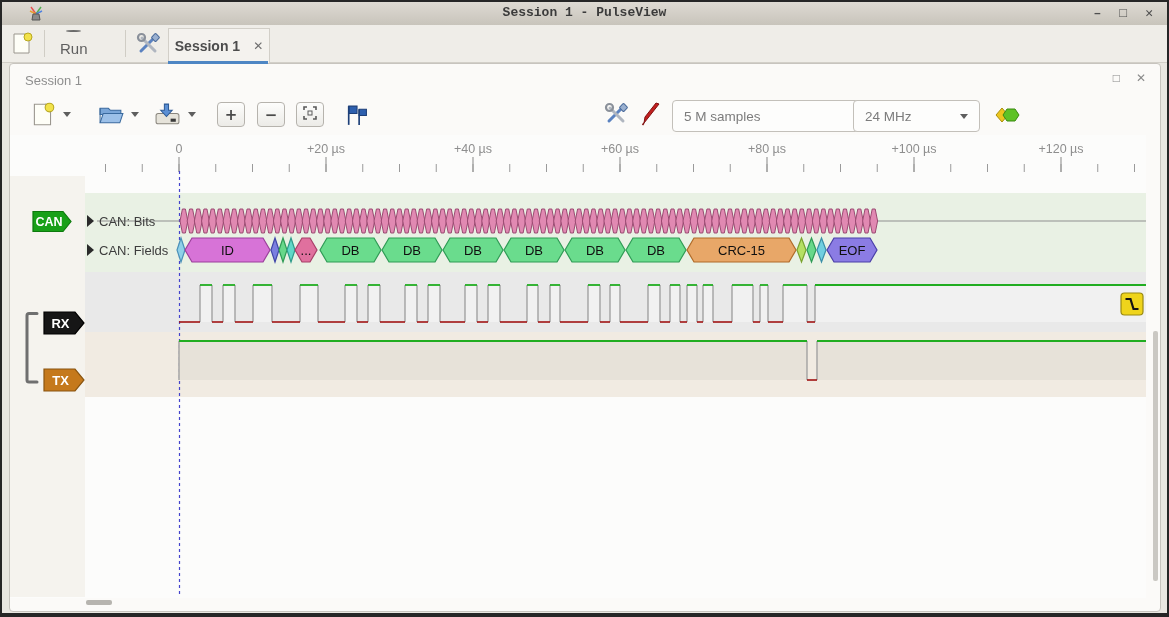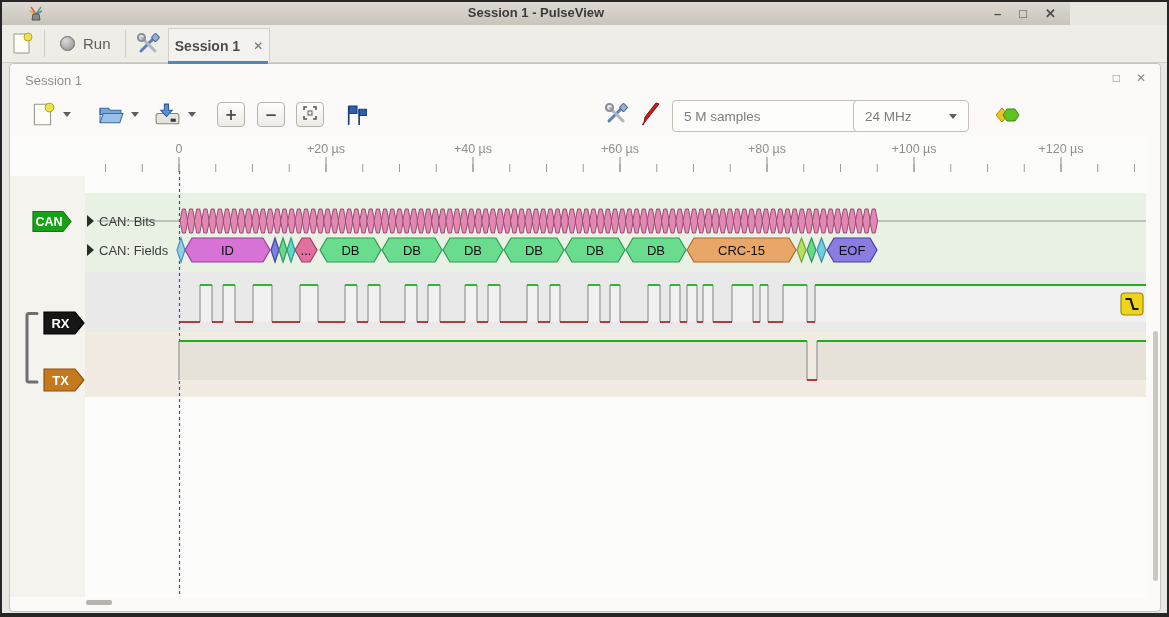--- a/index.html
+++ b/index.html
@@ -1,36 +1,36 @@
 <!DOCTYPE html>
 <html><head>
 <meta charset="utf-8">
 <style>
   html,body{margin:0;padding:0;background:#888;}
   .app{position:relative;width:1169px;height:617px;background:#e9e7e1;overflow:hidden;
        font-family:"Liberation Sans",sans-serif;-webkit-font-smoothing:antialiased;}
   
   .frame{position:absolute;background:#262626;z-index:10;}
   
-  .titlebar{position:absolute;left:2px;top:2px;width:1068px;height:23px;
-    background:linear-gradient(#dedad3,#c8c4bb);border-bottom:1px solid #a9a59d;z-index:3;}
+  .titlebar{position:absolute;left:2px;top:2px;width:1165px;height:23px;
+    background:linear-gradient(#dedad3,#c8c4bb);border-bottom:1px solid #a9a59d;z-index:3;font-family:Liberation Mono, monospace;}
   .titlebar .title{position:absolute;left:0;right:0;top:3px;text-align:center;
     font-size:13px;font-weight:bold;color:#3b3b3b;}
   .app-icon{position:absolute;left:26px;top:3px;width:16px;height:16px;}
   .win-controls{position:absolute;right:14px;top:2px;display:flex;gap:18px;
     font-size:13px;font-weight:bold;color:#4f4f4f;}
   .win-controls span{cursor:default;line-height:19px;}
   
   .main-toolbar{position:absolute;left:2px;top:25px;width:1165px;height:37px;
     background:#efede8;border-bottom:1px solid #d2cfc8;z-index:3;}
   .tb-sep{position:absolute;top:5px;width:1px;height:27px;background:#d0cdc5;}
   .icon-btn{position:absolute;background:none;border:none;padding:0;margin:0;cursor:pointer;}
   .run-btn{position:absolute;left:52px;top:4px;height:29px;display:flex;align-items:center;gap:8px;
     background:none;border:none;font-size:15px;color:#5f5f5f;cursor:pointer;
-    font-family:"Liberation Sans",sans-serif;}
+    font-family:"Liberation Sans",sans-serif;flex-direction:column;}
   .run-circle{width:13px;height:13px;border-radius:50%;border:1px solid #6a6a6a;
     background:radial-gradient(circle at 35% 30%,#dcdcdc,#8c8c8c);}
   .tab{position:absolute;left:166px;top:3px;width:100px;height:34px;background:#f4f2ee;
     border:1px solid #d2cfc8;border-bottom:none;display:flex;align-items:center;
     justify-content:center;gap:13px;font-size:14px;font-weight:bold;color:#4c4c4c;cursor:pointer;}
   .tab-underline{position:absolute;left:-1px;bottom:-1px;width:100px;height:3px;background:#4e86c4;}
   .tab-close{font-size:12px;font-weight:normal;color:#6e6e6e;cursor:pointer;}
   
   .subwindow{position:absolute;left:9px;top:63px;width:1150px;height:547px;
     background:#fbfaf8;border:1px solid #c7c4be;border-radius:4px;z-index:2;}
@@ -209,21 +209,21 @@
             <path d="M20,3 L9,17 l-4,5 1,-6 L17,2 z" fill="#c21f1f" stroke="#801010"></path>
             <path d="M5,22 l-1.5,2" stroke="#801010" stroke-width="1.5"></path>
           </svg>
         </span>
       </button>
 
       <div class="combo" style="left:662px;top:6px;width:212px;">
         <span>5 M samples</span>
         <span class="drop-arrow" style="position:static;"></span>
       </div>
-      <div class="combo" style="left:843px;top:6px;width:116px;">
+      <div class="combo" style="left:843px;top:6px;width:127px;">
         <span>24 MHz</span>
         <span class="drop-arrow" style="position:static;"></span>
       </div>
 
       <button class="icon-btn" style="left:984px;top:11px;">
         <span>
           <svg width="28" height="20" viewBox="0 0 28 20">
             <polygon points="2,10 8,3 14,10 8,17" fill="#ecc51e" stroke="#a8900e"></polygon>
             <polygon points="13,4 21,4 25,10 21,16 13,16 9,10" fill="#5ec226" stroke="#3a8a10"></polygon>
           </svg>

